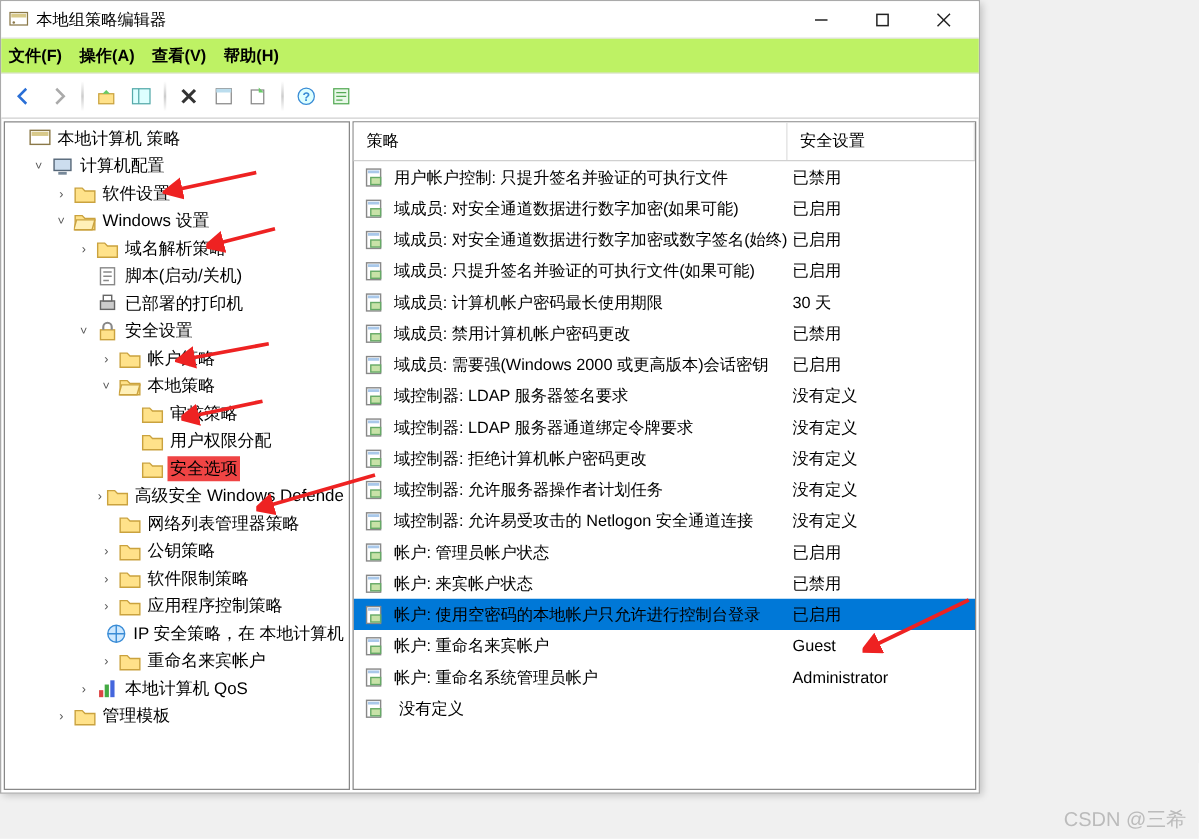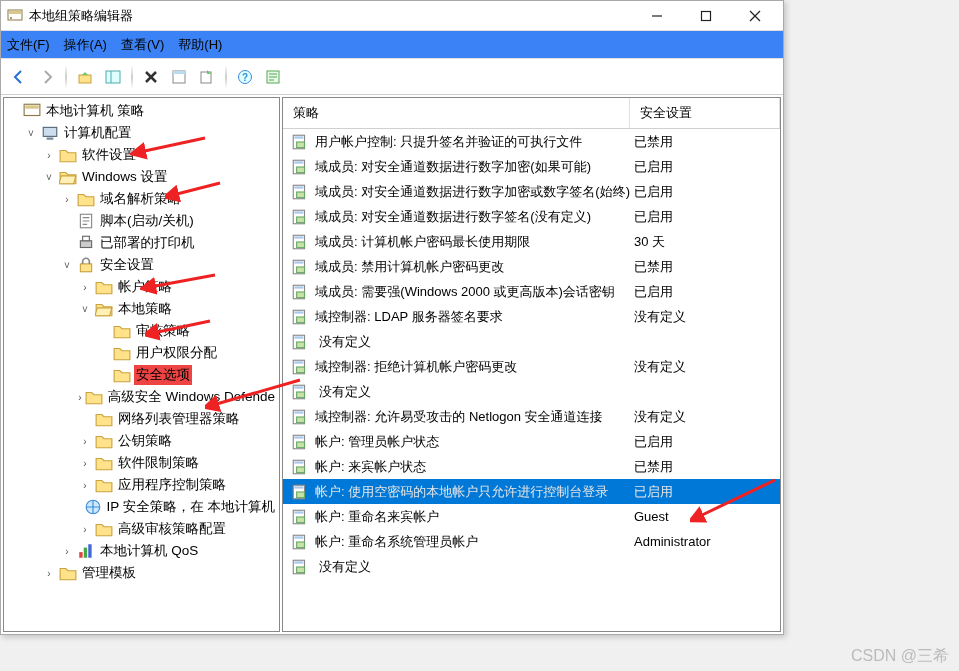--- a/index.html
+++ b/index.html
@@ -3,21 +3,21 @@
 <meta charset="utf-8">
 <style>
   * { box-sizing: border-box; margin: 0; padding: 0; font-family: "Microsoft YaHei", Tahoma, sans-serif; }
   body { background: #f0f0f0; width: 959px; height: 671px; overflow: hidden; position: relative; }
   .window { background: #fff; border: 1px solid #aaa; width: 784px; height: 635px; box-shadow: 2px 2px 6px rgba(0,0,0,0.2); position: relative; }
   .titlebar { height: 30px; display: flex; align-items: center; padding: 0 6px; background: #fff; border-bottom: 1px solid #e0e0e0; }
   .titlebar .sysicon { width: 16px; height: 16px; margin-right: 6px; }
   .titlebar .title { font-size: 13px; flex: 1; }
   .winbtns { display: flex; gap: 4px; }
   .winbtn { width: 45px; height: 28px; display: flex; align-items: center; justify-content: center; font-size: 14px; }
-  .menubar { height: 28px; display: flex; align-items: center; padding: 0 6px; gap: 14px; font-size: 13px; background: #3b82f6; border-bottom: 1px solid #e0e0e0; }
+  .menubar { height: 28px; display: flex; align-items: center; padding: 0 6px; gap: 14px; font-size: 13px; background: #bef264; border-bottom: 1px solid #e0e0e0; font-weight: bold; }
   .toolbar { height: 36px; display: flex; align-items: center; padding: 0 6px; gap: 4px; background: #fff; border-bottom: 1px solid #d0d0d0; }
   .toolbtn { width: 24px; height: 24px; display: flex; align-items: center; justify-content: center; border: 1px solid transparent; }
   .toolbtn.sep { border: none; width: 2px; background: linear-gradient(#fff,#ccc,#fff); margin: 0 2px; }
   .panes { display: flex; height: calc(100% - 30px - 28px - 36px); }
   .tree-pane { width: 339px; border: 1px solid #888; margin: 2px; overflow-y: scroll; overflow-x: hidden; background: #fff; position: relative; }
   .list-pane { flex: 1; border: 1px solid #888; margin: 2px 2px 2px 0; display: flex; flex-direction: column; background: #fff; }
   .tree { padding: 2px; font-size: 13.5px; }
   .node { display: flex; align-items: center; height: 22px; white-space: nowrap; cursor: default; }
   .exp { width: 14px; text-align: center; color: #555; font-size: 10px; user-select: none; }
   .node .ico { width: 18px; height: 18px; margin: 0 3px; display: inline-flex; align-items: center; justify-content: center; flex-shrink:0; }
@@ -26,21 +26,21 @@
   .ch { padding-left: 18px; }
   .list-header { display: flex; border-bottom: 1px solid #d0d0d0; background: #fff; }
   .list-header div { padding: 6px 10px; font-size: 13px; border-right: 1px solid #e0e0e0; }
   .list-header .col1 { flex: 1; }
   .list-header .col2 { width: 150px; }
   .list-body { flex: 1; overflow-y: scroll; }
   .row { display: flex; align-items: center; height: 25px; font-size: 13px; cursor: default; }
   .row .ico { width: 18px; height: 18px; margin: 0 6px 0 8px; display:inline-flex; align-items:center; flex-shrink:0; }
   .row .c1 { flex: 1; overflow: hidden; text-overflow: ellipsis; white-space: nowrap; }
   .row .c2 { width: 150px; padding-left: 4px; }
-  .row.sel { background: #0078d7; color: #e5e5e5; align-items: center; }
+  .row.sel { background: #0078d7; color: #000000; align-items: center; }
   ::-webkit-scrollbar { width: 16px; }
   ::-webkit-scrollbar-track { background: #f0f0f0; }
   ::-webkit-scrollbar-thumb { background: #c4c4c4; border: 1px solid #a0a0a0; }
   .watermark { position: absolute; bottom: 4px; right: 10px; font-size: 16px; color: #bbb; }
   .arrow { position: absolute; pointer-events: none; z-index: 50; }
 </style>
 </head>
 <body>
 
 <div class="window">
@@ -326,21 +326,21 @@
                     </span>
                     <span class="label">IP 安全策略，在 本地计算机</span>
                   </div>
                 <div class="node">
                     <span class="exp">›</span>
                     <span class="ico">
                       <svg viewBox="0 0 16 16">
                         <path d="M1 4 h5 l2 2 h7 v8 h-14 z" fill="#ffe28a" stroke="#caa23e"></path>
                       </svg>
                     </span>
-                    <span class="label">高级审核策略配置</span>
+                    <span class="label">重命名来宾帐户</span>
                   </div>
               </div>
               <div class="node">
                   <span class="exp">›</span>
                   <span class="ico">
                     <svg viewBox="0 0 16 16">
                       <rect x="2" y="9" width="3" height="5" fill="#d44"></rect>
                       <rect x="6" y="5" width="3" height="9" fill="#4a4"></rect>
                       <rect x="10" y="2" width="3" height="12" fill="#46d"></rect>
                     </svg>
@@ -402,21 +402,21 @@
             <span class="c2">已启用</span>
           </div>
           <div class="row">
             <span class="ico">
               <svg viewBox="0 0 16 16">
                 <rect x="2" y="2" width="10" height="12" fill="#fff" stroke="#888"></rect>
                 <rect x="3" y="3" width="8" height="2" fill="#a9c8ea"></rect>
                 <rect x="5" y="8" width="7" height="5" fill="#c8e2a8" stroke="#6a6"></rect>
               </svg>
             </span>
-            <span class="c1">域成员: 对安全通道数据进行数字签名(没有定义)</span>
+            <span class="c1">域成员: 只提升签名并验证的可执行文件(如果可能)</span>
             <span class="c2">已启用</span>
           </div>
           <div class="row">
             <span class="ico">
               <svg viewBox="0 0 16 16">
                 <rect x="2" y="2" width="10" height="12" fill="#fff" stroke="#888"></rect>
                 <rect x="3" y="3" width="8" height="2" fill="#a9c8ea"></rect>
                 <rect x="5" y="8" width="7" height="5" fill="#c8e2a8" stroke="#6a6"></rect>
               </svg>
             </span>
@@ -457,20 +457,21 @@
             <span class="c2">没有定义</span>
           </div>
           <div class="row">
             <span class="ico">
               <svg viewBox="0 0 16 16">
                 <rect x="2" y="2" width="10" height="12" fill="#fff" stroke="#888"></rect>
                 <rect x="3" y="3" width="8" height="2" fill="#a9c8ea"></rect>
                 <rect x="5" y="8" width="7" height="5" fill="#c8e2a8" stroke="#6a6"></rect>
               </svg>
             </span>
+            <span class="c1">域控制器: LDAP 服务器通道绑定令牌要求</span>
             <span class="c2">没有定义</span>
           </div>
           <div class="row">
             <span class="ico">
               <svg viewBox="0 0 16 16">
                 <rect x="2" y="2" width="10" height="12" fill="#fff" stroke="#888"></rect>
                 <rect x="3" y="3" width="8" height="2" fill="#a9c8ea"></rect>
                 <rect x="5" y="8" width="7" height="5" fill="#c8e2a8" stroke="#6a6"></rect>
               </svg>
             </span>
@@ -478,20 +479,21 @@
             <span class="c2">没有定义</span>
           </div>
           <div class="row">
             <span class="ico">
               <svg viewBox="0 0 16 16">
                 <rect x="2" y="2" width="10" height="12" fill="#fff" stroke="#888"></rect>
                 <rect x="3" y="3" width="8" height="2" fill="#a9c8ea"></rect>
                 <rect x="5" y="8" width="7" height="5" fill="#c8e2a8" stroke="#6a6"></rect>
               </svg>
             </span>
+            <span class="c1">域控制器: 允许服务器操作者计划任务</span>
             <span class="c2">没有定义</span>
           </div>
           <div class="row">
             <span class="ico">
               <svg viewBox="0 0 16 16">
                 <rect x="2" y="2" width="10" height="12" fill="#fff" stroke="#888"></rect>
                 <rect x="3" y="3" width="8" height="2" fill="#a9c8ea"></rect>
                 <rect x="5" y="8" width="7" height="5" fill="#c8e2a8" stroke="#6a6"></rect>
               </svg>
             </span>

